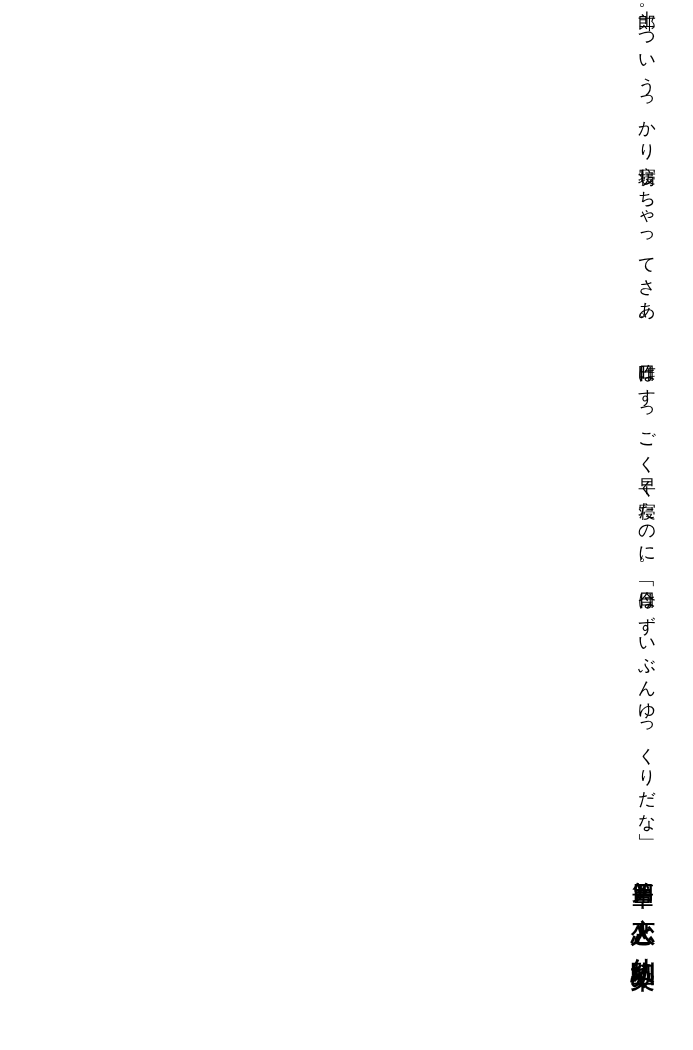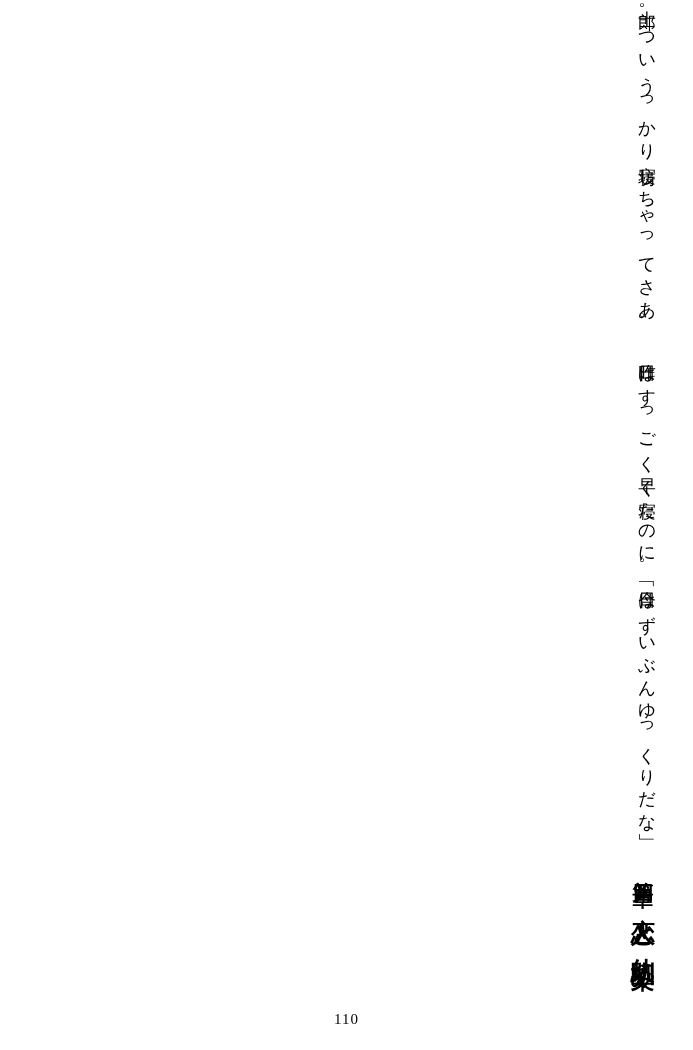--- a/index.html
+++ b/index.html
@@ -84,15 +84,14 @@
   <div id="text-area">
 
     <div class="column chapter"><span class="chapter-num">第四章</span>　<span>恋人と幼馴染み</span></div>
 
     <div class="column">「今日はずいぶんゆっくりだな」</div>
 
     <div class="column">「おはよ～、士郎。ついうっかり寝坊しちゃってさあ。　昨日はすっごく早く寝たのに。</div>
 
   </div>
 
-  <div id="page-number">110</div>
 
 </div>
 
 </body></html>

